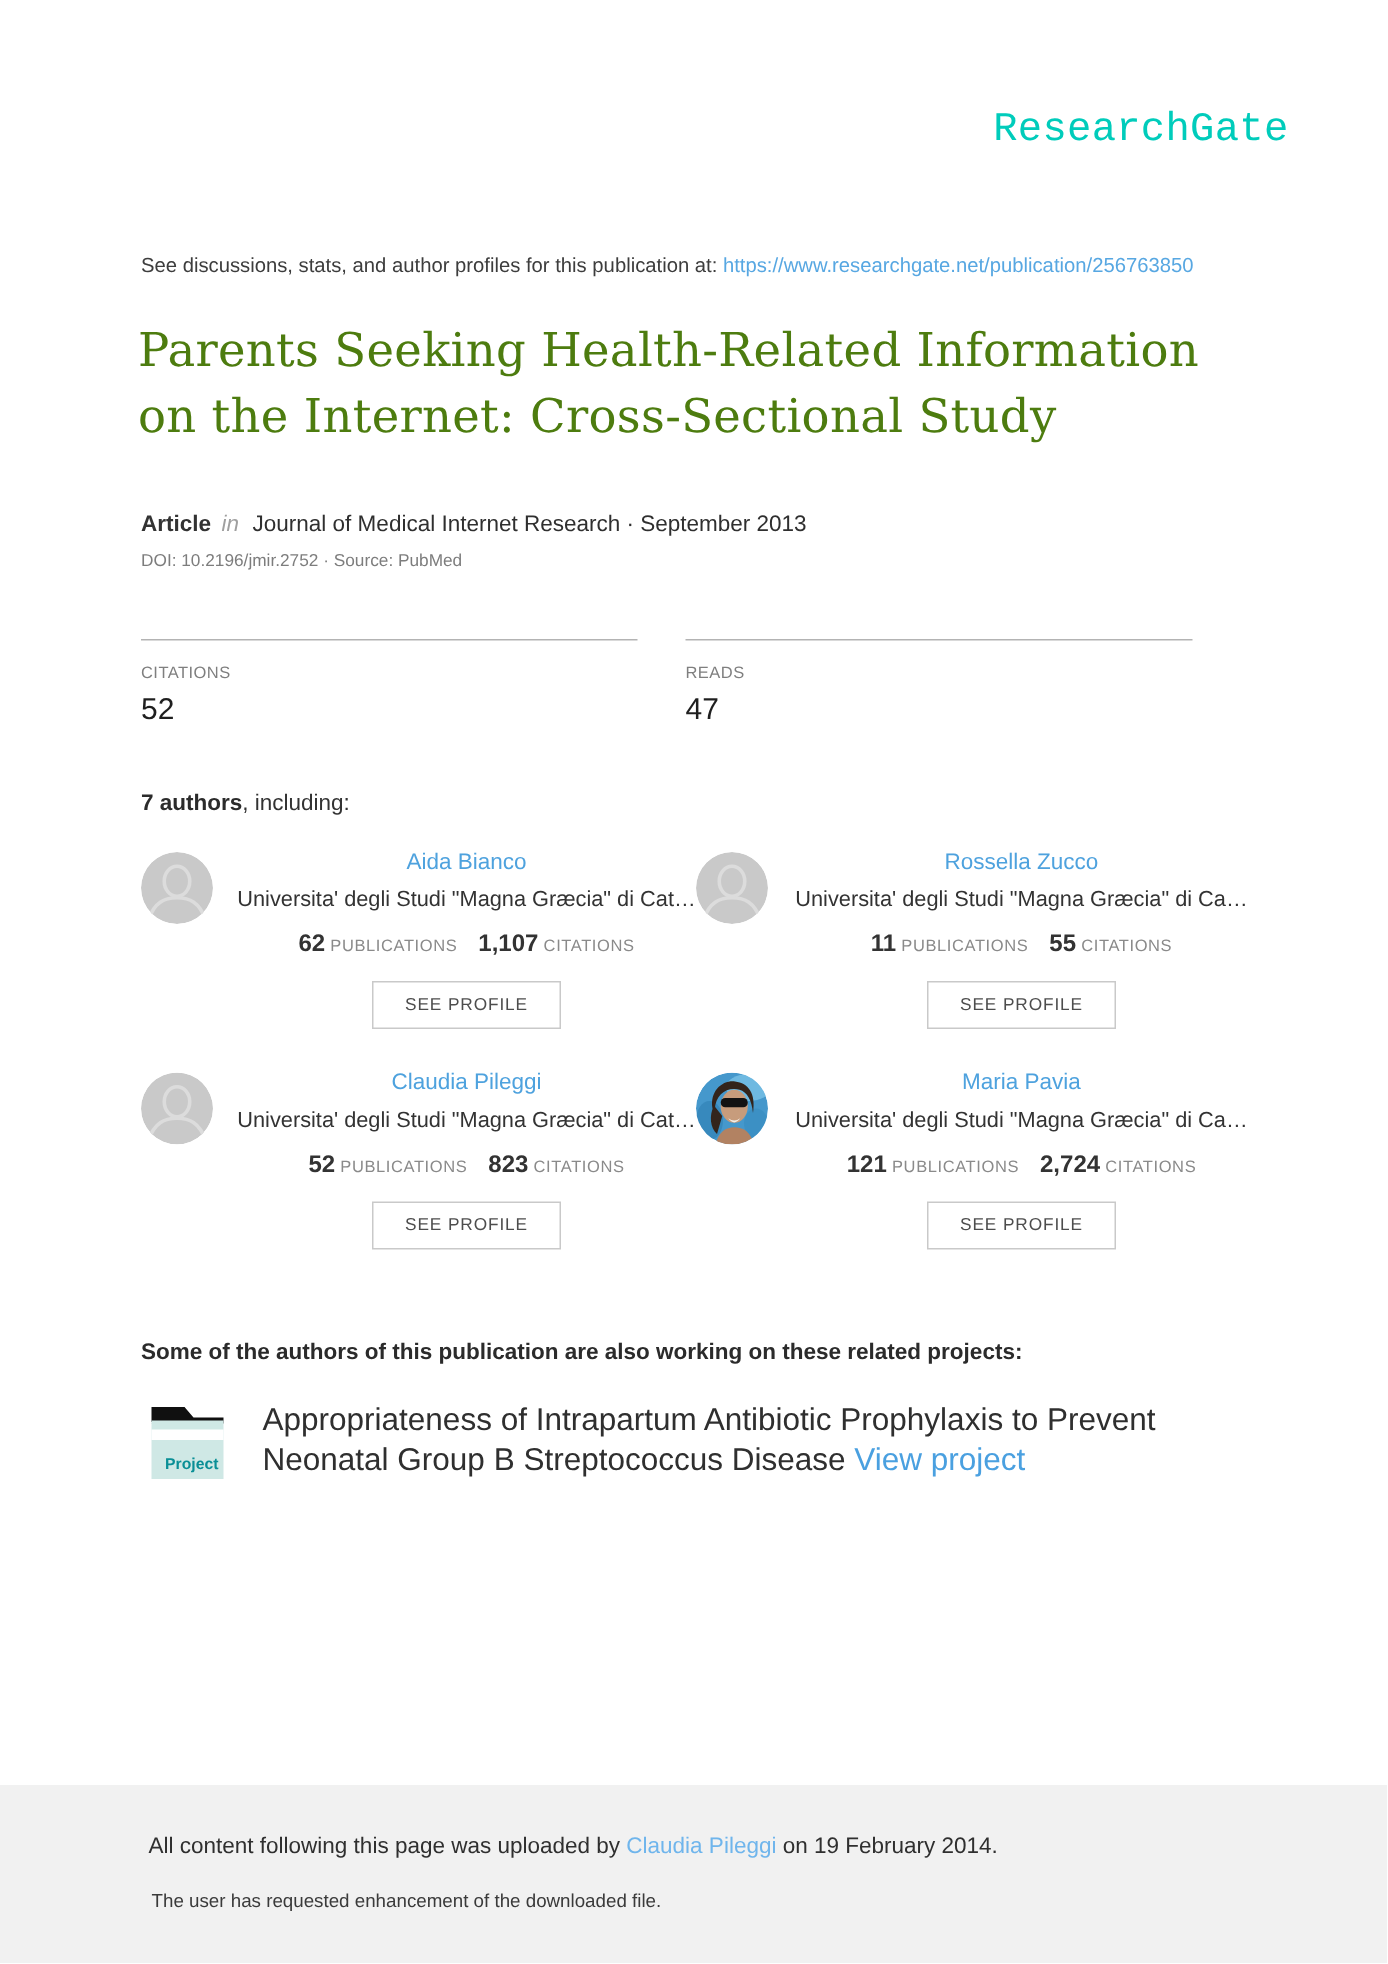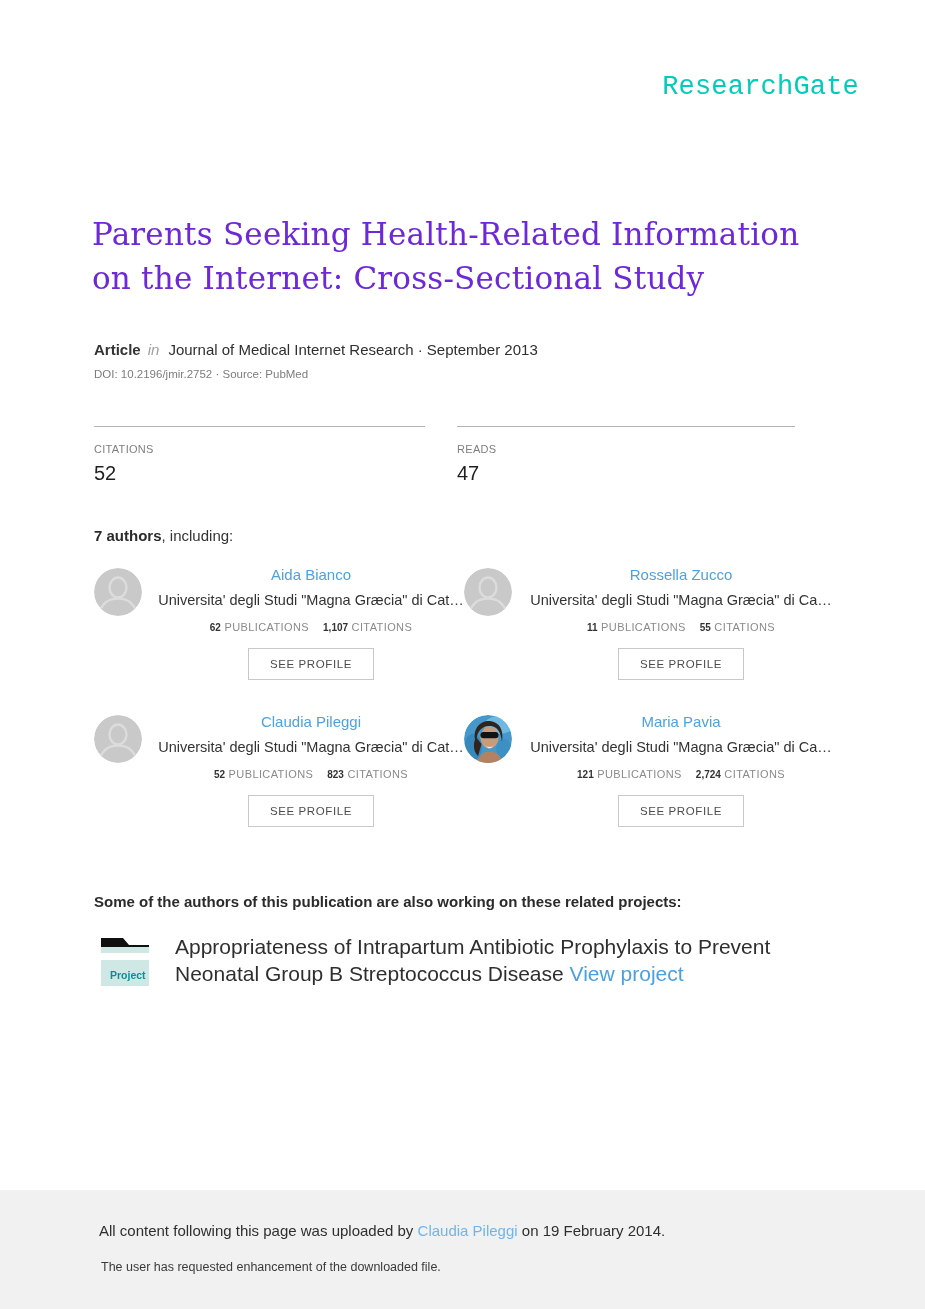--- a/index.html
+++ b/index.html
@@ -18,21 +18,21 @@
   }
   .see-line {
     position:absolute; left:94px; top:169px; width:760px;
     font-size:13.5px; color:#3d3d3d; white-space:nowrap;
   }
   .see-line a { color:#57A7E2; text-decoration:none; }
   
   .title {
     position:absolute; left:92px; top:212px; width:730px;
     font-family:"DejaVu Serif","Liberation Serif",serif;
-    font-size:31px; line-height:44px; font-weight:400; color:#6d28d9;
+    font-size:31px; line-height:44px; font-weight:400; color:#4d7c0f;
     letter-spacing:0.2px;
   }
   .meta-line { position:absolute; left:94px; top:341px; font-size:15px; color:#2f2f2f; }
   .meta-line .type { font-weight:bold; color:#333;text-align:right; }
   .meta-line .inword { font-style:italic; color:#9f9f9f; margin:0 9px 0 7px; }
   .doi-line { position:absolute; left:94px; top:368px; font-size:11.5px; color:#7d7d7d; }
   
   .stat-col { position:absolute; top:426px; border-top:1px solid #b3b3b3; padding-top:16px; }
   .stat-col.c1 { left:94px;  width:331px; }
   .stat-col.c2 { left:457px; width:338px; }
@@ -48,21 +48,21 @@
   .author-card.p11 { left:464px; top:713px; }
   .avatar {
     position:absolute; left:0; top:2px; width:48px; height:48px;
     border-radius:50%; overflow:hidden; cursor:pointer;
   }
   .avatar svg { display:block; width:48px; height:48px; }
   .a-body { margin-left:62px; }
   .a-name { font-size:15px; color:#4EA2DE; line-height:18px; cursor:pointer; white-space:nowrap; }
   .a-aff  { font-size:14.5px; color:#333; margin-top:8px; white-space:nowrap; }
   .a-pubs { margin-top:13px; font-size:11px; color:#8a8a8a; letter-spacing:0.4px; white-space:nowrap; }
-  .a-pubs b { font-size:10px; color:#333; letter-spacing:0; }
+  .a-pubs b { font-size:16px; color:#333; letter-spacing:0; }
   .a-pubs .gap { display:inline-block; width:14px; }
   .see-profile {
     margin-top:15px; display:inline-block; background:#fff;
     border:1px solid #c9c9c9; border-radius:0;
     padding:9px 21px; font-size:11.5px; color:#4d4d4d;
     letter-spacing:0.6px; cursor:pointer;
     font-family:"Liberation Sans","DejaVu Sans",sans-serif;
   }
   
   .projects-heading {
@@ -82,20 +82,21 @@
   .fb-line1 a { color:#6FB5EC; text-decoration:none; }
   .fb-line2 { position:absolute; left:101px; top:70px; font-size:12.5px; color:#3a3a3a; }
 </style>
 </head>
 <body>
 
 <div class="page">
 
   <div class="logo">ResearchGate</div>
 
+  <div class="see-line"><span>See discussions, stats, and author profiles for this publication at: </span><a href="#">https://www.researchgate.net/publication/256763850</a></div>
 
   <div class="title">Parents Seeking Health-Related Information on the Internet: Cross-Sectional Study</div>
 
   <div class="meta-line">
     <span class="type">Article</span><span class="inword">in</span><span>Journal of Medical Internet Research · September 2013</span>
   </div>
   <div class="doi-line">DOI: 10.2196/jmir.2752 · Source: PubMed</div>
 
   <div class="stat-col c1">
     <div class="stat-label">CITATIONS</div>

